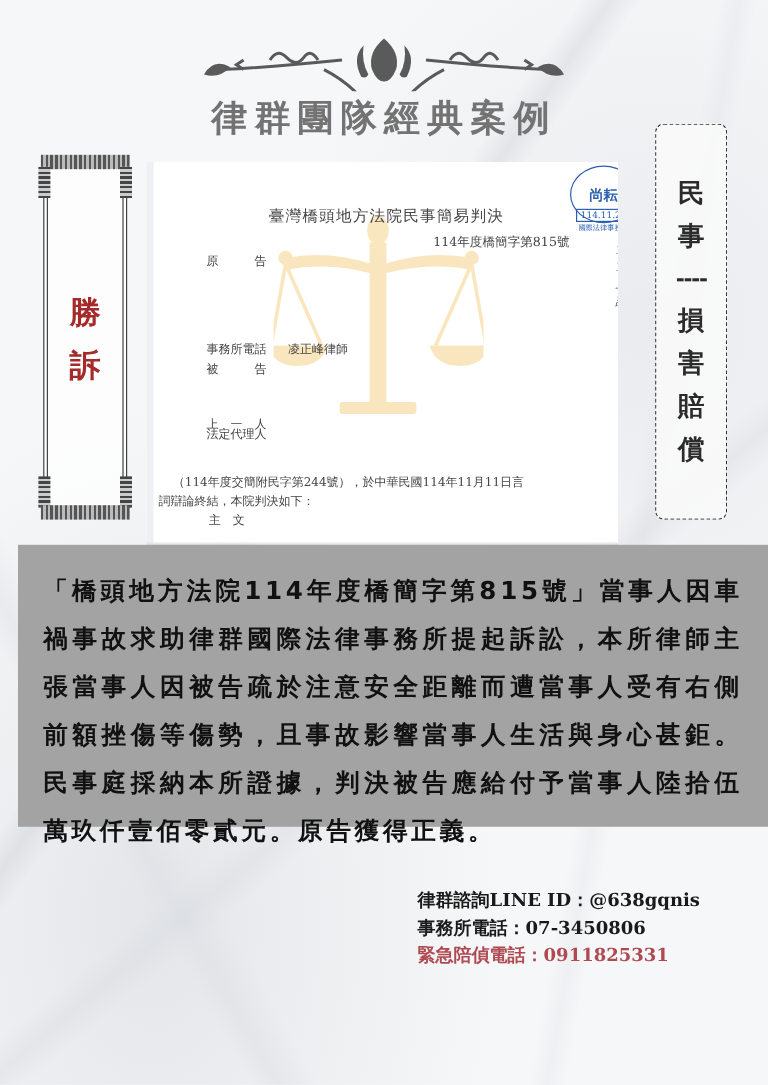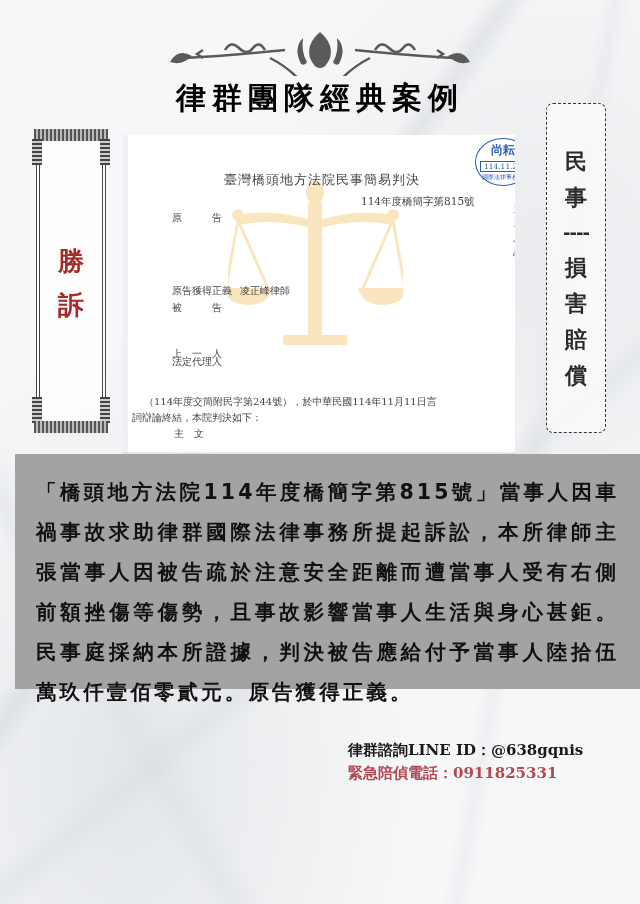--- a/index.html
+++ b/index.html
@@ -14,21 +14,21 @@
       linear-gradient(100deg, transparent 75%, rgba(220,222,228,0.3) 77%, transparent 79%),
       radial-gradient(ellipse at 20% 85%, rgba(205,210,216,0.45), transparent 40%),
       radial-gradient(ellipse at 85% 30%, rgba(215,218,224,0.4), transparent 40%),
       #f6f7f8;
   }
 
   
   .ornament { position: absolute; left: 165px; top: 28px; width: 310px; height: 48px; }
   .title {
     position: absolute; left: 0; width: 640px; top: 78px; text-align: center;
-    font-size: 30px; font-weight: bold; letter-spacing: 6px; color: #000000;
+    font-size: 30px; font-weight: bold; letter-spacing: 6px; color: #737373;
     font-family: "DejaVu Sans", sans-serif;
   }
 
   
   .left-frame {
     position: absolute; left: 36px; top: 131px; width: 70px; height: 300px;
     border-left: 4px double #444; border-right: 4px double #444;
     background: rgba(255,255,255,0.75);
   }
   .left-frame::before, .left-frame::after {
@@ -72,21 +72,21 @@
   .doc .court { position: absolute; left: 96px; top: 36px; font-size: 13px; letter-spacing: 1px; }
   .doc .caseno { position: absolute; left: 233px; top: 60px; font-size: 10.5px; }
   .doc .line { position: absolute; font-size: 10px; white-space: nowrap; }
   .doc .hl { background: rgba(255,226,160,0.55); }
   .linenos { position: absolute; left: 357px; top: 58px; font-size: 8px; color: #bbb; line-height: 15.2px; }
   .stamp {
     position: absolute; left: 347px; top: 3px; width: 56px; height: 48px; border-radius: 50%;
     border: 1.5px solid #2b5fb0; color: #2b5fb0; text-align: center; font-size: 10px;
     background: rgba(255,255,255,0.7);
   }
-  .stamp .s1 { margin-top: 3px; font-size: 12px; font-weight: bold; }
+  .stamp .s1 { margin-top: 16px; font-size: 12px; font-weight: bold; }
   .stamp .s2 { margin: 2px 4px 0; border: 1px solid #2b5fb0; font-size: 7.5px; line-height: 9px; }
   .stamp .s3 { font-size: 6px; margin-top: 1px; }
   .handnote { position: absolute; left: 385px; top: 68px; font-size: 10px; color: #555; line-height: 14px; font-style: italic; }
 
   
   .summary {
     position: absolute; left: 15px; top: 454px; width: 626px; height: 235px;
     background: #a3a3a3; padding: 18px 22px 0 21px;
   }
   .summary p {
@@ -177,31 +177,32 @@
 
   <div class="handnote">
     <div>12/</div>
     <div>17</div>
     <div>上</div>
     <div>訴</div>
   </div>
 
 
   <div class="line" style="left:44px;top:76px;">原　　　告</div>
-  <div class="line" style="left:44px;top:149px;">原告獲得正義</div>
+  <div class="line" style="left:44px;top:149px;">事務所電話</div>
   <div class="line" style="left:112px;top:149px;">凌正峰律師</div>
   <div class="line" style="left:44px;top:166px;">被　　　告</div>
   <div class="line" style="left:44px;top:212px;">上　一　人</div>
   <div class="line" style="left:44px;top:220px;">法定代理人</div>
   <div class="line" style="left:16px;top:260px;">（114年度交簡附民字第244號），於中華民國114年11月11日言</div>
   <div class="line" style="left:4px;top:276px;">詞辯論終結，本院判決如下：</div>
   <div class="line" style="left:46px;top:292px;text-align:center;">主　文</div>
 </div>
 <div class="doc-shadow"></div>
 
 <div class="summary">
   <p>「橋頭地方法院114年度橋簡字第815號」當事人因車禍事故求助律群國際法律事務所提起訴訟，本所律師主張當事人因被告疏於注意安全距離而遭當事人受有右側前額挫傷等傷勢，且事故影響當事人生活與身心甚鉅。民事庭採納本所證據，判決被告應給付予當事人陸拾伍萬玖仟壹佰零貳元。原告獲得正義。</p>
 </div>
 
 <div class="contact">
   <div>律群諮詢LINE ID：@638gqnis</div>
+  <div>事務所電話：07-3450806</div>
   <div class="urgent">緊急陪偵電話：0911825331</div>
 </div>
 
 </body></html>

